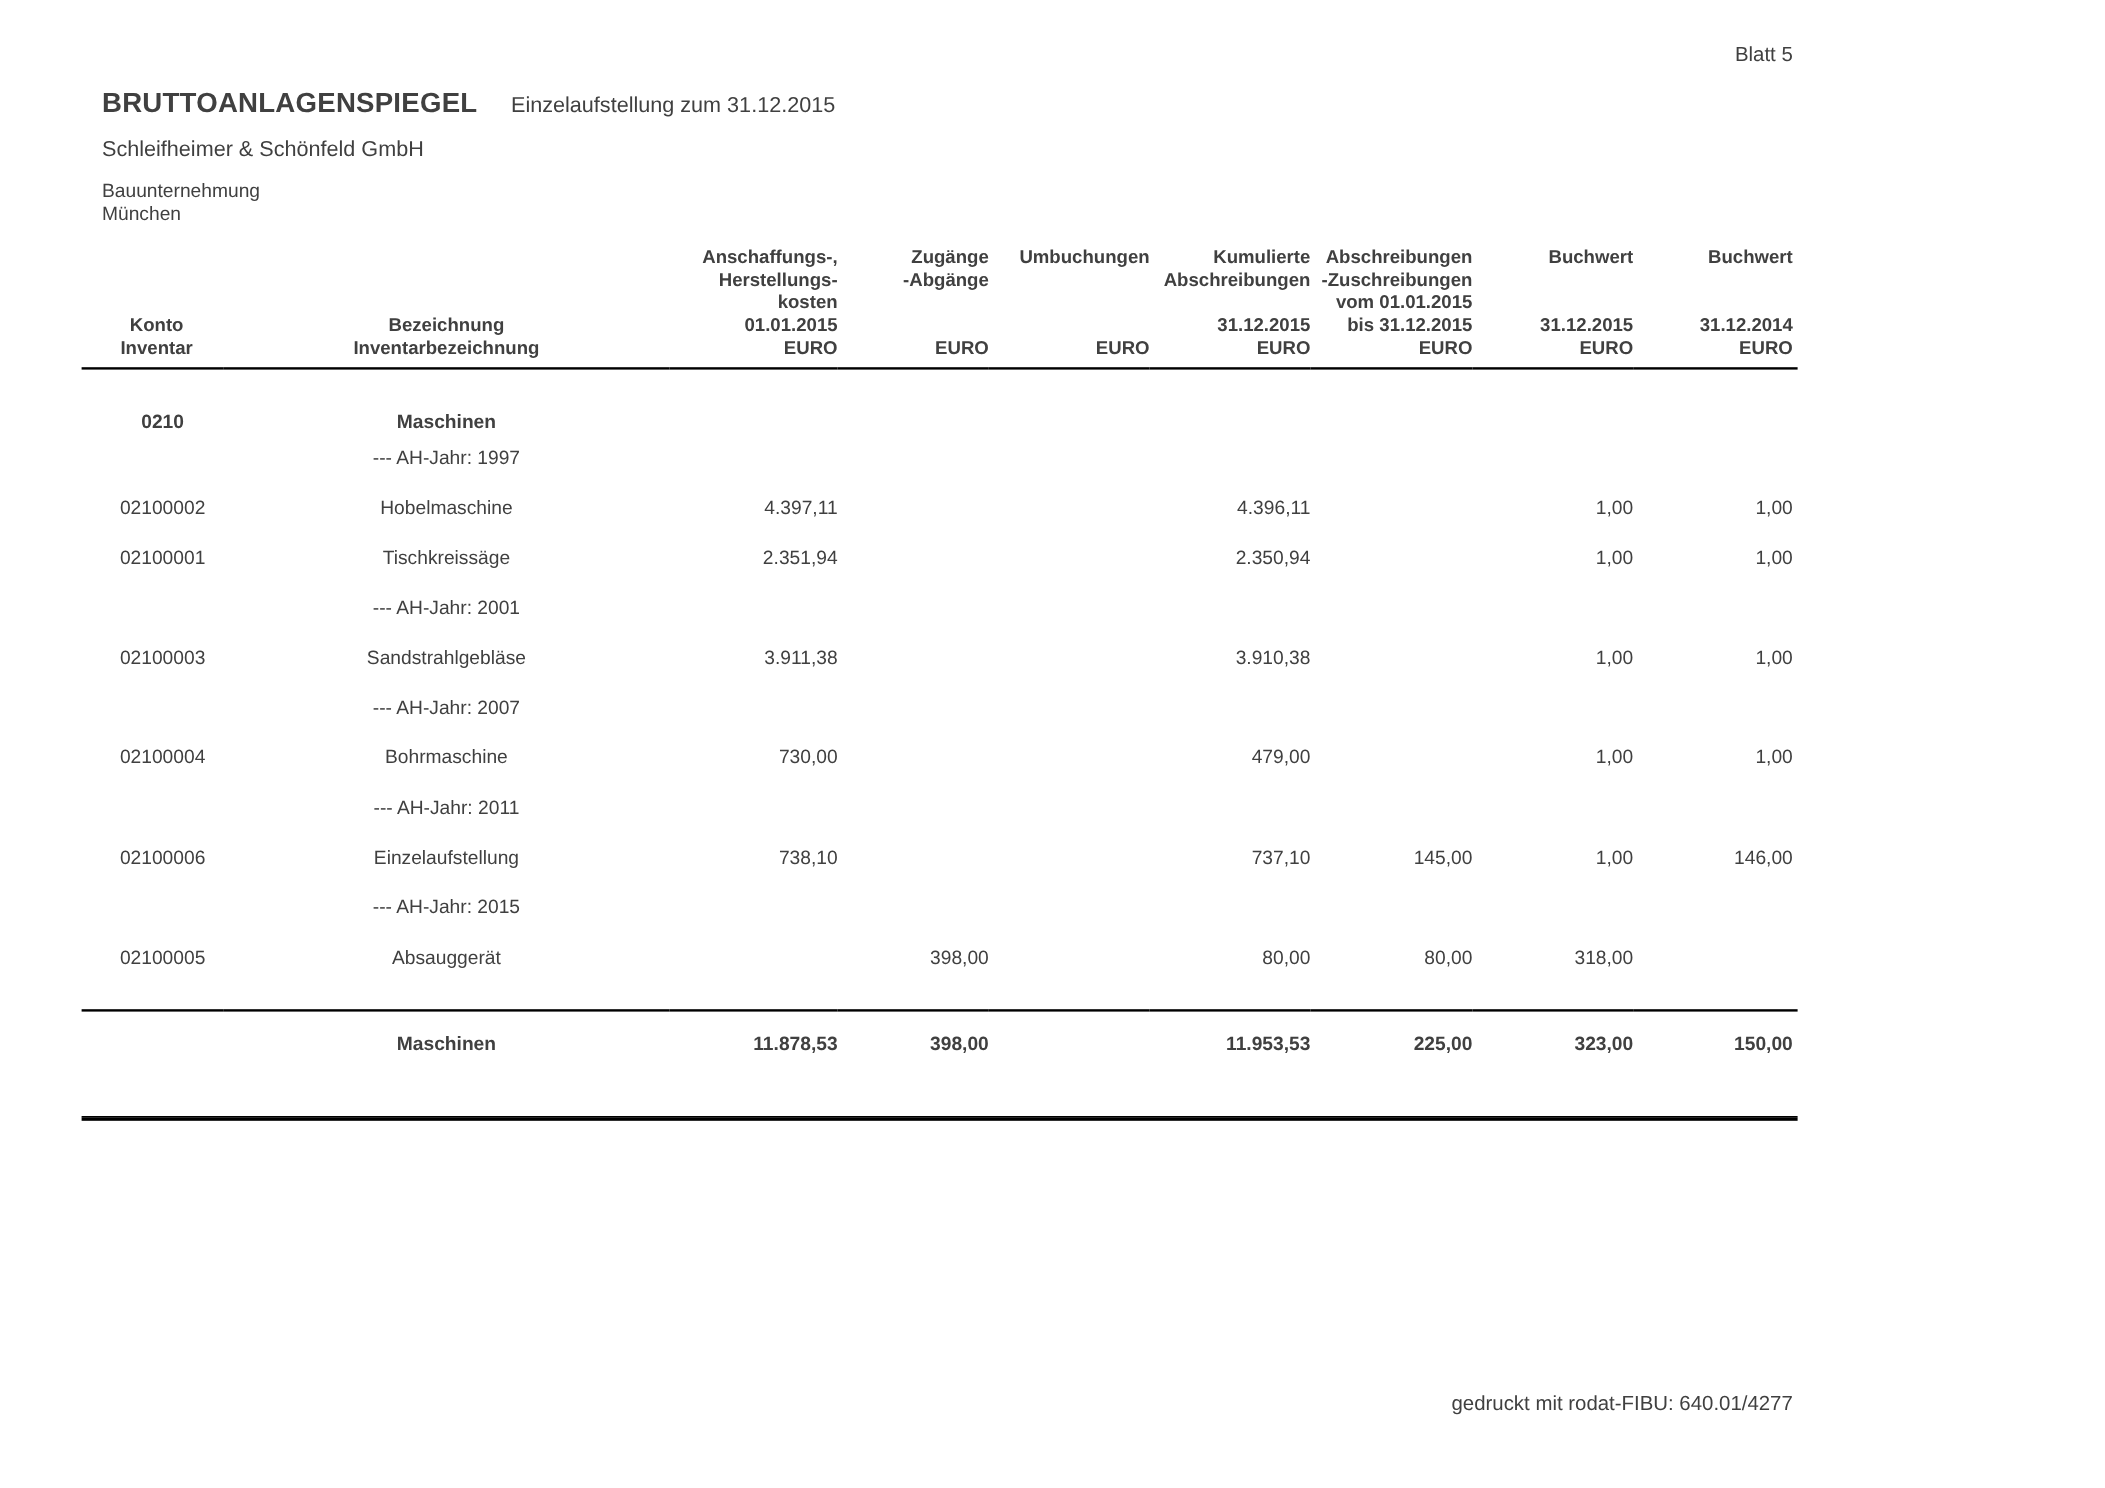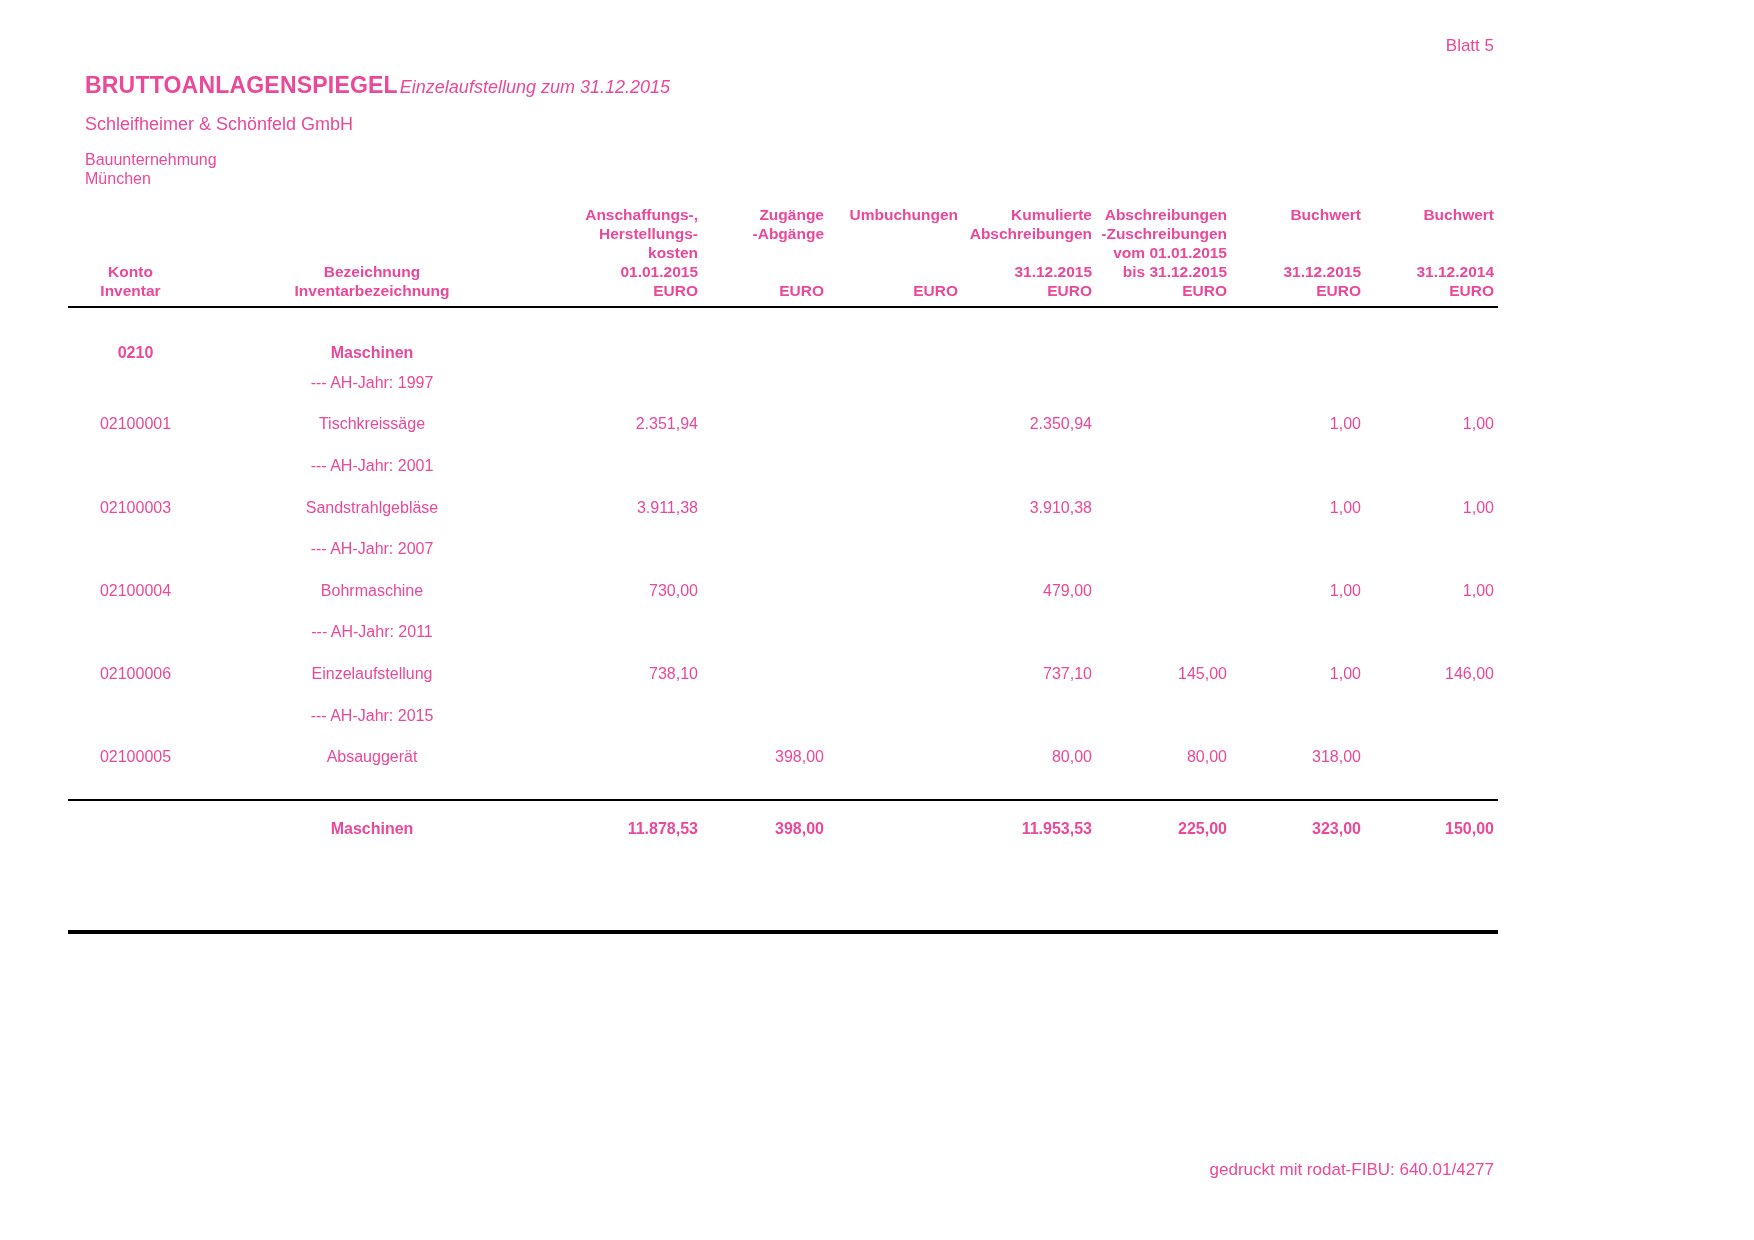--- a/index.html
+++ b/index.html
@@ -2,21 +2,21 @@
 <html><head>
 <meta charset="utf-8">
 <style>
   * { margin: 0; padding: 0; box-sizing: border-box; }
   html, body { background: #ffffff; }
   .page {
     position: relative;
     width: 1754px;
     height: 1240px;
     background: #ffffff;
-    color: #ec4899;
+    color: #404040;
     font-family: "Liberation Sans", "DejaVu Sans", sans-serif;
     overflow: hidden;
   }
   .blatt {
     position: absolute;
     top: 36px;
     right: 260px;
     font-size: 17px;
   }
   .title-row {
@@ -25,22 +25,21 @@
     left: 85px;
     white-space: nowrap;
   }
   .doc-title {
     font-size: 23px;
     font-weight: bold;
     letter-spacing: 0.2px;
   }
   .doc-subtitle {
     font-size: 18px;
-    margin-left: 2px;
-    font-style: italic;
+    margin-left: 28px;
   }
   .company {
     position: absolute;
     top: 114px;
     left: 85px;
     font-size: 18px;
   }
   .address {
     position: absolute;
     top: 150px;
@@ -215,20 +214,31 @@
           <td class="c1 col-left">--- AH-Jahr: 1997</td>
           <td class="c2 col-right"></td>
           <td class="c3 col-right"></td>
           <td class="c4 col-right"></td>
           <td class="c5 col-right"></td>
           <td class="c6 col-right"></td>
           <td class="c7 col-right"></td>
           <td class="c8 col-right"></td>
         </tr>
         <tr class="item">
+          <td class="c0 col-left">02100002</td>
+          <td class="c1 col-left">Hobelmaschine</td>
+          <td class="c2 col-right">4.397,11</td>
+          <td class="c3 col-right"></td>
+          <td class="c4 col-right"></td>
+          <td class="c5 col-right">4.396,11</td>
+          <td class="c6 col-right"></td>
+          <td class="c7 col-right">1,00</td>
+          <td class="c8 col-right">1,00</td>
+        </tr>
+        <tr class="item">
           <td class="c0 col-left">02100001</td>
           <td class="c1 col-left">Tischkreissäge</td>
           <td class="c2 col-right">2.351,94</td>
           <td class="c3 col-right"></td>
           <td class="c4 col-right"></td>
           <td class="c5 col-right">2.350,94</td>
           <td class="c6 col-right"></td>
           <td class="c7 col-right">1,00</td>
           <td class="c8 col-right">1,00</td>
         </tr>

